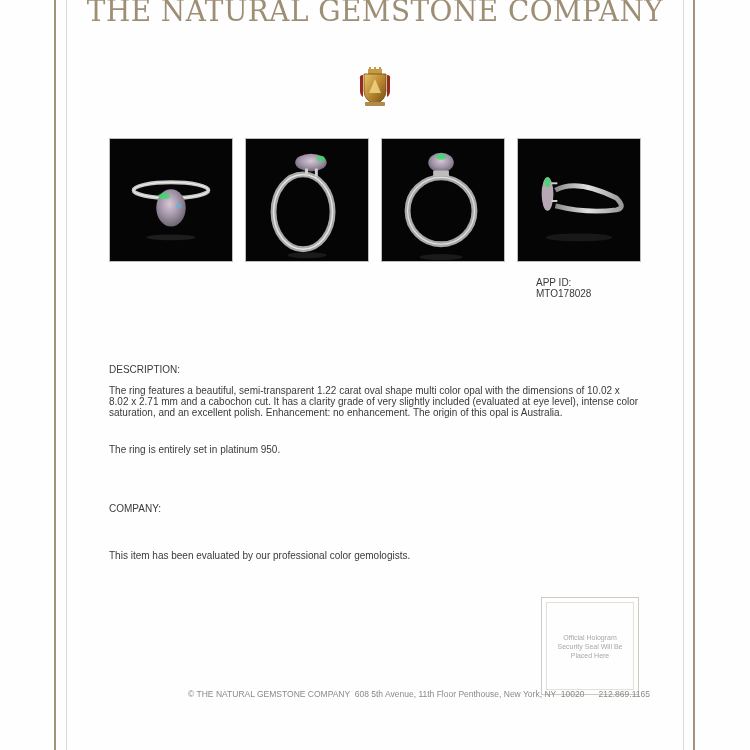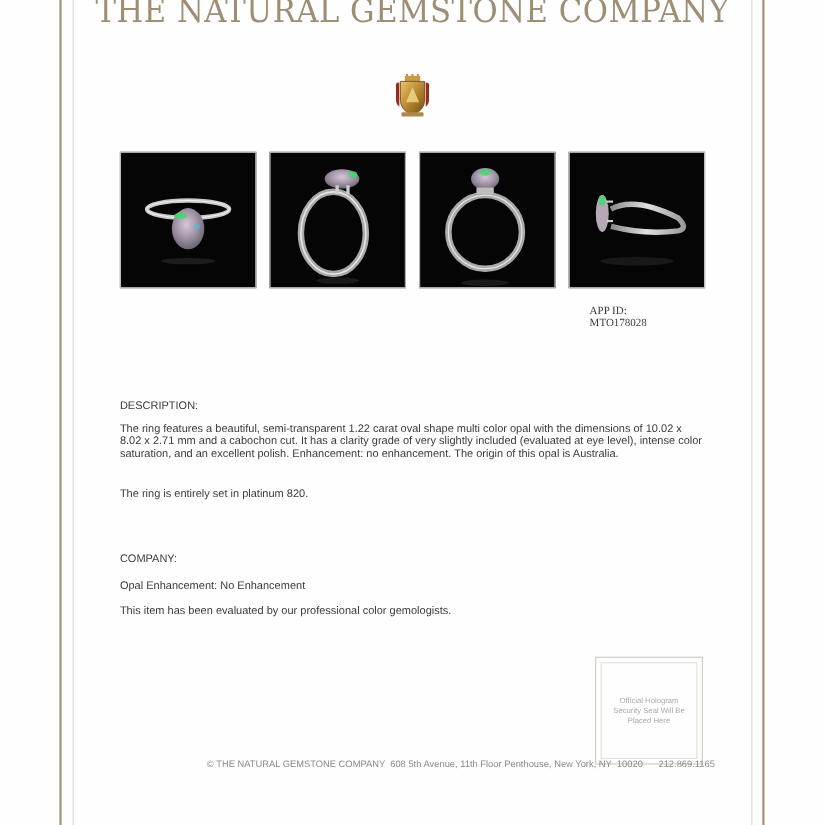--- a/index.html
+++ b/index.html
@@ -37,21 +37,21 @@
 
     .gallery { position: absolute; top: 138px; left: 109px; width: 531px; height: 124px; }
     .thumb {
       position: absolute; top: 0; width: 124px; height: 124px;
       background: #050505; border: 1px solid #bdbdbd; overflow: hidden;
     }
     .thumb svg { width: 100%; height: 100%; display: block; }
 
     .app-id {
       position: absolute; top: 277px; left: 536px;
-      font-family: Liberation Serif, serif; font-size: 10px; color: #3a3a3a;
+      font-family: Liberation Sans, sans-serif; font-size: 10px; color: #3a3a3a;
     }
 
     .section-label {
       position: absolute; left: 109px;
       font-family: "Liberation Sans", sans-serif; font-size: 10px; color: #3a3a3a;
     }
     .para {
       position: absolute; left: 109px; width: 533px;
       font-family: Liberation Sans, sans-serif; font-size: 10px; line-height: 11px; color: #3a3a3a;
     }
@@ -179,24 +179,23 @@
         <rect x="34" y="62" width="6" height="2" fill="#cfcfcf"></rect>
         <ellipse cx="62" cy="100" rx="34" ry="4" fill="#181818"></ellipse>
       </svg>
     </div>
   </div>
 
   <div class="app-id">APP ID: MTO178028</div>
 
   <div class="section-label" style="top:364px">DESCRIPTION:</div>
   <div class="para" style="top:385px">The ring features a beautiful, semi-transparent 1.22 carat oval shape multi color opal with the dimensions of 10.02 x 8.02 x 2.71 mm and a cabochon cut. It has a clarity grade of very slightly included (evaluated at eye level), intense color saturation, and an excellent polish. Enhancement: no enhancement. The origin of this opal is Australia.</div>
-  <div class="para" style="top:444px">The ring is entirely set in platinum 820.</div>
+  <div class="para" style="top:444px">The ring is entirely set in platinum 950.</div>
 
   <div class="section-label" style="top:503px">COMPANY:</div>
-  <div class="para" style="top:527px">Opal Enhancement: No Enhancement</div>
   <div class="para" style="top:550px">This item has been evaluated by our professional color gemologists.</div>
 
   <div class="seal-outer">
     <div class="seal-inner">
       <div class="seal-text">Official Hologram Security Seal Will Be Placed Here</div>
     </div>
   </div>
 
   <div class="footer l1">© THE NATURAL GEMSTONE COMPANY  608 5th Avenue, 11th Floor Penthouse, New York, NY  10020      212.869.1165</div>
 </div>

